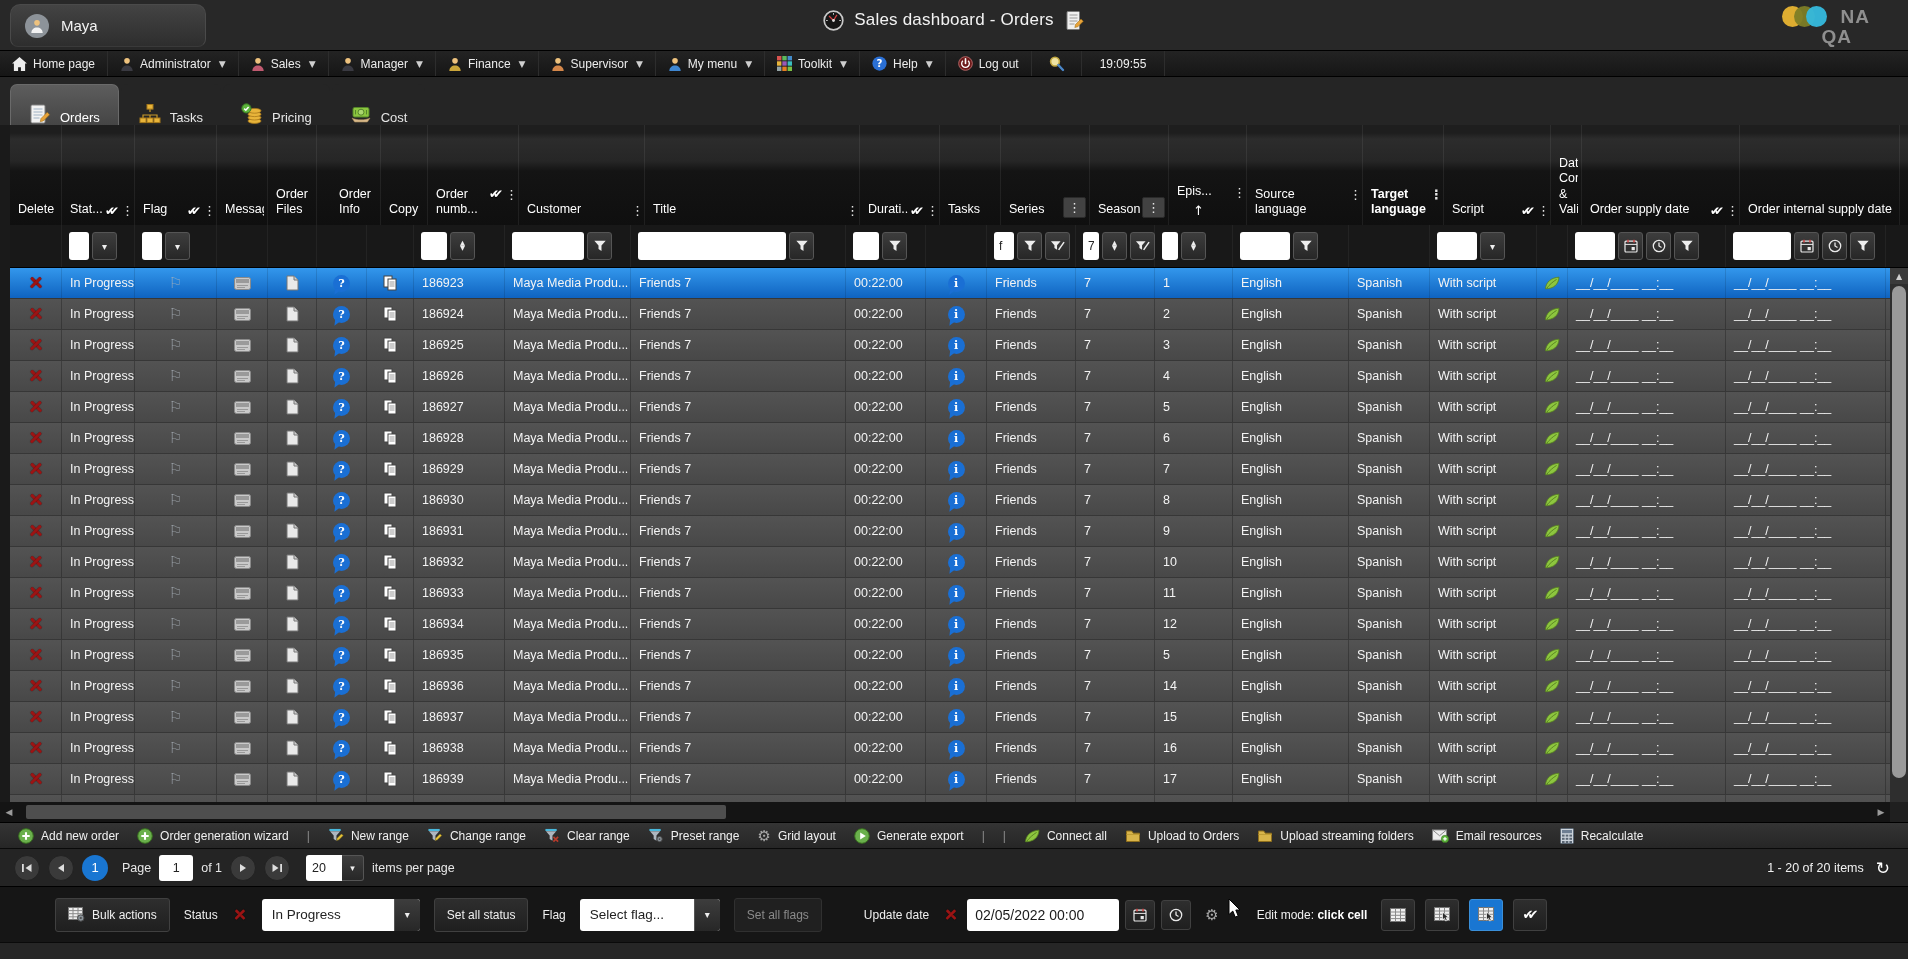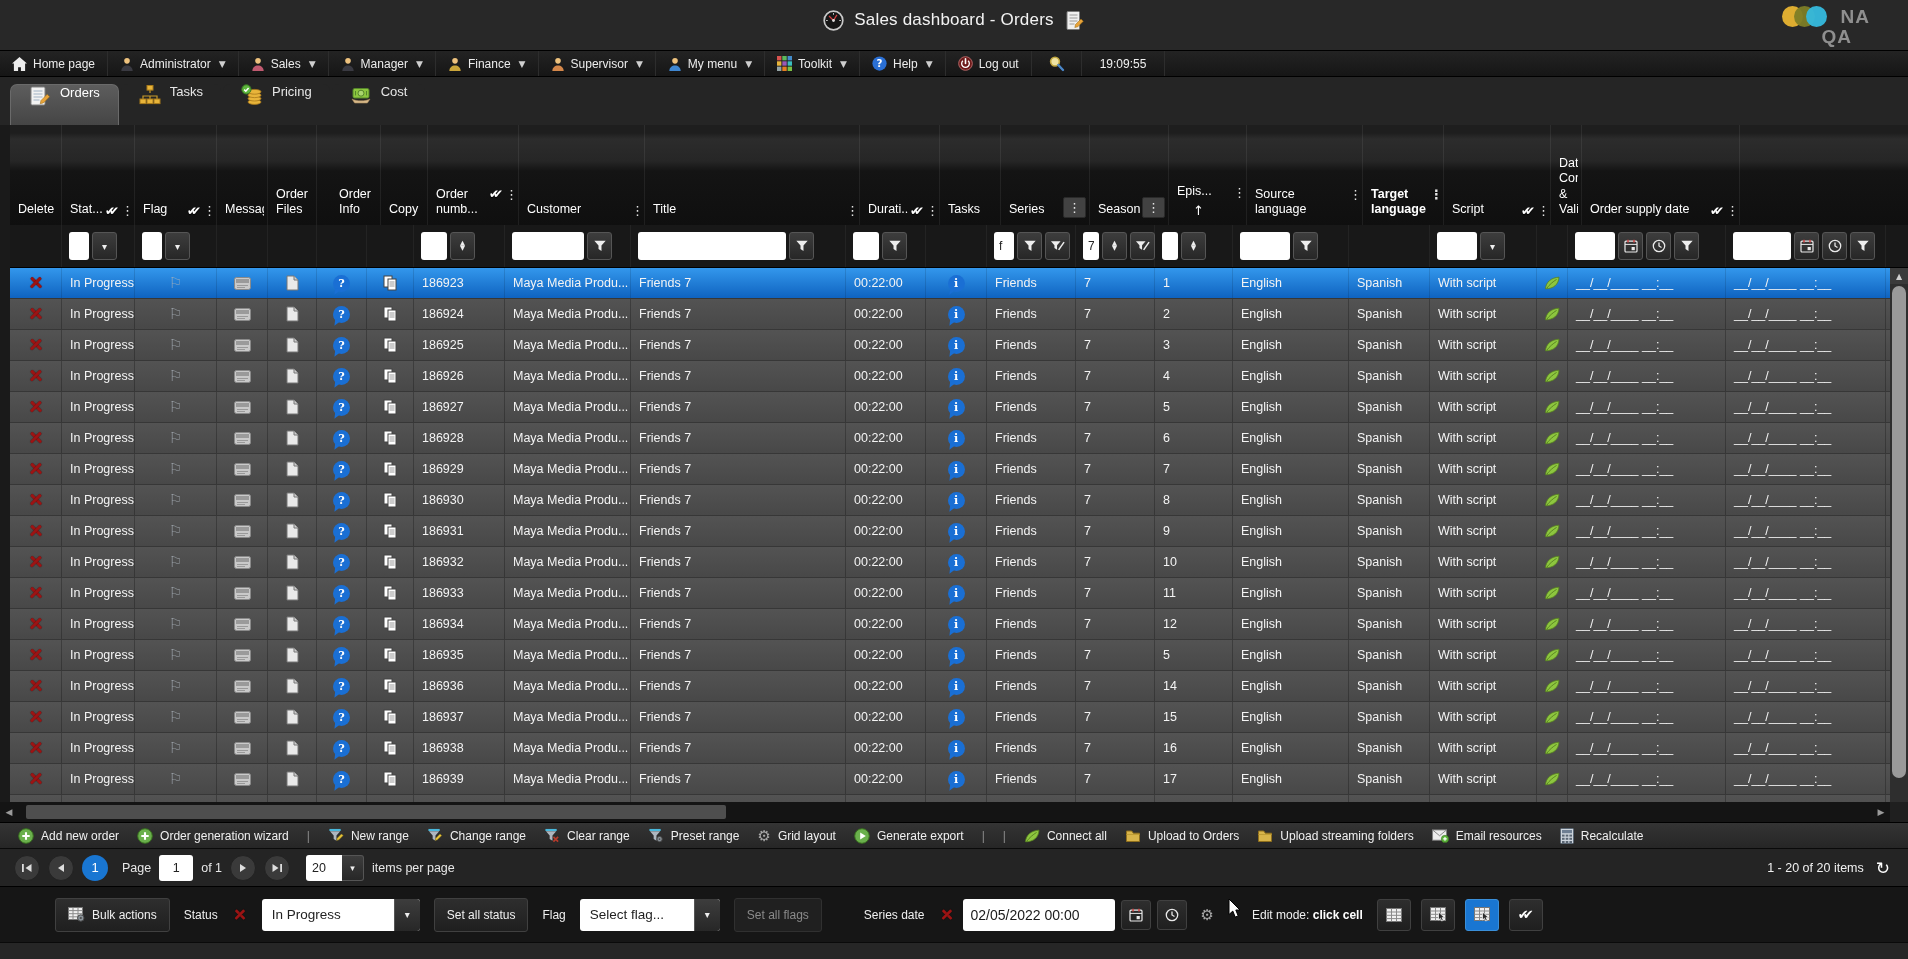--- a/index.html
+++ b/index.html
@@ -27,21 +27,21 @@
   
   .menubar{position:absolute;top:50px;left:0;width:1908px;height:27px;background:linear-gradient(180deg,#232323,#161616);
     border-top:1px solid #000;border-bottom:1px solid #000;display:flex;align-items:stretch;font-size:12px}
   .menu-item{display:flex;align-items:center;gap:6px;padding:0 12px;border-right:1px solid #2d2d2d;color:#ececec;cursor:pointer}
   .menu-item .caret{font-size:9px;color:#cfcfcf;margin-left:2px;font-family:"DejaVu Sans",sans-serif}
   .menu-search{display:flex;align-items:center;padding:0 16px;border-right:1px solid #2d2d2d}
   .menu-clock{display:flex;align-items:center;padding:0 18px;border-right:1px solid #2d2d2d;color:#f0f0f0}
 
   
   .tabbar{position:absolute;top:77px;left:0;width:1908px;height:48px;background:#252525;display:flex;align-items:flex-end;padding-left:10px}
-  .tab{height:41px;display:flex;align-items:flex-start;gap:9px;padding:0 18px;font-size:13px;color:#e6e6e6;cursor:pointer;
+  .tab{height:41px;display:flex;align-items:flex-end;gap:9px;padding:0 18px;font-size:13px;color:#e6e6e6;cursor:pointer;
     border-radius:7px 7px 0 0;margin-right:2px;background:#252525}
   .tab.active{background:linear-gradient(180deg,#5d5d5d,#454545);border:1px solid #6a6a6a;border-bottom:none;color:#fff}
 
   
   .grid{position:absolute;top:125px;left:0;width:1908px;height:697px;background:#1a1a1a}
   .ghead{position:absolute;top:0;left:10px;right:0;height:100px;display:flex;
     background:linear-gradient(180deg,#1e1e1e 0px,#1e1e1e 8px,#2c2c2c 14px,#262626 36px,#141414 46px,#0f0f0f 100%)}
   .hcell{position:relative;display:flex;flex-direction:column;justify-content:flex-end;padding:0 3px 7px 8px;
     border-right:1px solid rgba(255,255,255,.07);color:#fff;font-size:12.5px}
   .hline{display:flex;align-items:flex-end;width:100%}
@@ -127,20 +127,29 @@
   .check2{font-family:"DejaVu Sans",sans-serif;color:#fff;font-size:13px;letter-spacing:-6px;padding-right:6px}
   .em b{color:#fff}
 
   .footer{position:absolute;top:942px;left:0;width:1908px;height:17px;background:#262626;border-top:1px solid #0a0a0a}
   .cursor{position:absolute;left:1228px;top:898px;z-index:50;pointer-events:none}
 </style>
 </head>
 <body>
 
 <div class="topbar">
+  <div class="user-tab">
+    <span class="avatar ic" style="color:#f2f2f2">
+        <svg width="14" height="14" viewBox="0 0 16 16">
+          <circle cx="8" cy="4.4" r="3.2" fill="#eec27e"></circle>
+          <path d="M1.5 16c.2-4.2 3-6.3 6.5-6.3s6.3 2.1 6.5 6.3z" fill="currentColor"></path>
+        </svg>
+      </span>
+    <span class="user-tab-label">Maya</span>
+  </div>
   <div class="title-wrap">
     <span class="ic">
         <svg width="21" height="21" viewBox="0 0 21 21">
           <circle cx="10.5" cy="10.5" r="9.3" fill="#161616" stroke="#c9c9c9" stroke-width="1.7"></circle>
           <path d="M10.5 10.5 6 6M10.5 10.5l3.4-5.6" stroke="#d04040" stroke-width="1.3"></path>
           <circle cx="10.5" cy="10.5" r="1.4" fill="#ddd"></circle>
           <path d="M3 10.5h1.8M16.2 10.5H18M10.5 3v1.8" stroke="#bbb"></path>
         </svg>
       </span>
     <h1>Sales dashboard - Orders</h1>
@@ -450,20 +459,25 @@
           <span class="hlabel">Date Con &amp; Valid</span>
         </div>
       </div>
       <div class="hcell" style="width: 158px;">
         <div class="hline">
           <span class="hlabel">Order supply date</span>
           <span class="hcheck">✔✔</span>
           <span class="kebab">⋮</span>
         </div>
       </div>
+      <div class="hcell" style="width: 160px;">
+        <div class="hline">
+          <span class="hlabel">Order internal supply date</span>
+        </div>
+      </div>
     </div>
   <div class="gfilters" id="gfilters">
       <div class="fcell" style="width: 52px;"></div>
       <div class="fcell" style="width: 73px;">
         <div class="fwrap">
           <input class="fin" style="width: 20px;">
           <button class="fbtn">
             <span class="tcar">▾</span>
           </button>
         </div>
@@ -1915,21 +1929,21 @@
     <span>In Progress</span>
     <button class="sel-caret">▾</button>
   </div>
   <button class="bb-btn">Set all status</button>
   <span class="bb-label">Flag</span>
   <div class="sel-white" style="width:140px">
     <span>Select flag...</span>
     <button class="sel-caret">▾</button>
   </div>
   <button class="bb-btn disabled">Set all flags</button>
-  <span class="bb-label" style="margin-left:28px">Series date</span>
+  <span class="bb-label" style="margin-left:28px">Update date</span>
   <span class="xmark xm-s"></span>
   <input class="bb-date" style="margin-left: -6px;" value="02/05/2022 00:00">
   <button class="bb-ic-btn" style="margin-left:-8px">
       <span class="ic">
         <svg width="14" height="14" viewBox="0 0 14 14">
           <rect x="1" y="2.2" width="12" height="10.8" rx="1" fill="none" stroke="#e9e9e9" stroke-width="1.2"></rect>
           <path d="M1 5.4h12" stroke="#e9e9e9"></path>
           <path d="M4 .8v2.8M10 .8v2.8" stroke="#d04040" stroke-width="1.5"></path>
           <rect x="7.6" y="8" width="3.2" height="3.2" fill="#e9e9e9"></rect>
         </svg>

